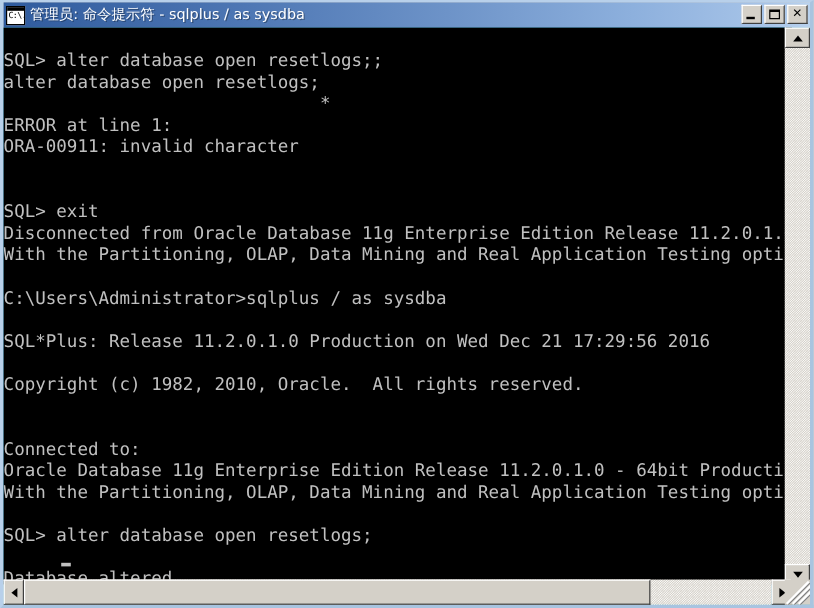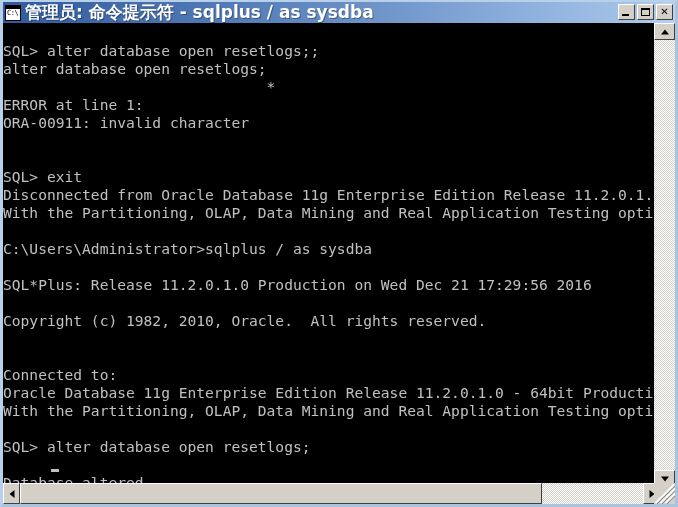--- a/index.html
+++ b/index.html
@@ -61,22 +61,22 @@
     position: absolute;
     left: 1px; top: 3px;
     font-family: "DejaVu Sans Mono", monospace;
     font-size: 7px;
     line-height: 8px;
     color: #000000;
     letter-spacing: -0.5px;
   }
   #title-text {
     font-family: "DejaVu Sans", sans-serif;
-    font-size: 17px;
-    font-weight: bold;
+    font-size: 12px;
+    font-weight: normal;
     color: #ffffff;
     white-space: nowrap;
     text-shadow: 1px 1px 0 rgba(0,0,0,0.35);
     flex: 0 1 auto;
     overflow: hidden;
   }
   #window-buttons {
     position: absolute;
     right: 2px;
     top: 2px;

